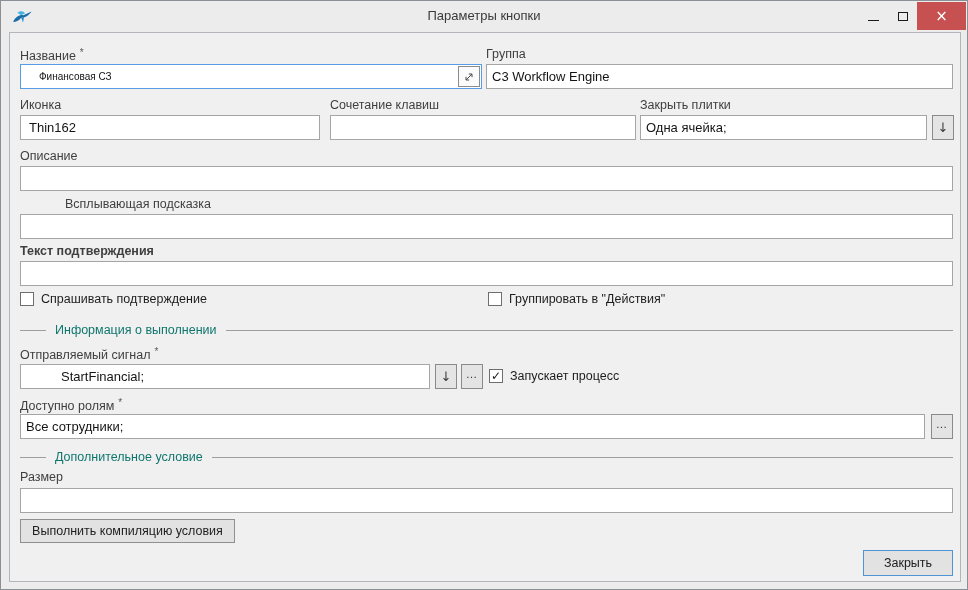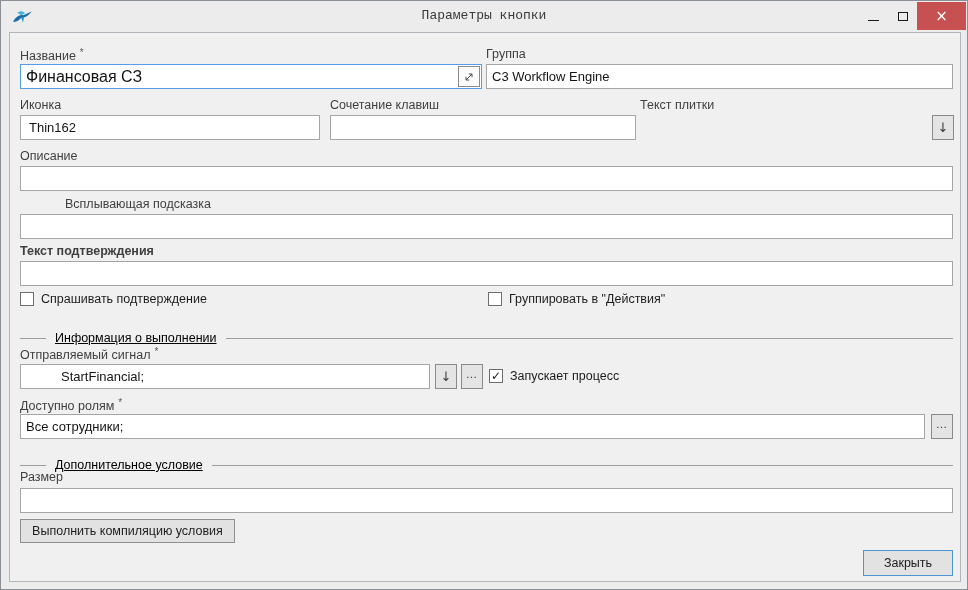--- a/index.html
+++ b/index.html
@@ -10,21 +10,21 @@
     position:relative; width:968px; height:590px;
     background:#ececed; border:1px solid #8a9095;
     overflow:hidden;
   }
 
   
   .titlebar { position:absolute; left:0; top:0; width:100%; height:30px; }
   .app-icon { position:absolute; left:10px; top:5px; width:22px; height:22px; }
   .win-title {
     position:absolute; left:0; right:0; top:7px; text-align:center;
-    font-size:13px; color:#3a3a3a;font-family:Liberation Mono, monospace;
+    font-size:13px; color:#3a3a3a;
   }
   .win-controls { position:absolute; right:1px; top:1px; display:flex; }
   .win-btn {
     width:29px; height:28px; display:flex; align-items:center; justify-content:center;
     cursor:default;
   }
   .win-btn.close { width:49px; background:#c75050; }
   .glyph-min { width:11px; height:1px; background:#1a1a1a; margin-top:8px; }
   .glyph-max { width:10px; height:9px; border:1px solid #1a1a1a; }
   .glyph-close { color:#ffffff; font-size:15px; font-family:"DejaVu Sans",sans-serif; line-height:1; }
@@ -42,21 +42,21 @@
     position:absolute; height:25px; background:#ffffff; border:1px solid #a5a5a5;
     font-size:13px; color:#141414; padding:2px 5px; font-family:inherit; outline:none;
   }
 
   .tb-wrap {
     position:absolute; height:25px; background:#ffffff; border:1px solid #569de5;
     display:flex; align-items:center;
   }
   .tb-wrap input {
     flex:1; height:100%; border:none; outline:none; background:transparent;
-    font-size:16px; color:#141414; padding:2px 5px; font-family:inherit;
+    font-size:10px; color:#141414; padding:2px 18px; font-family:inherit;
   }
   .mini-btn {
     width:22px; height:21px; margin:1px 1px 1px 0; flex:0 0 auto;
     background:#fbfbfb; border:1px solid #8c8c8c;
     display:flex; align-items:center; justify-content:center;
   }
 
   .sq-btn {
     position:absolute; width:22px; height:25px;
     background:#e4e4e4; border:1px solid #8a8a8a;
@@ -71,21 +71,21 @@
     width:14px; height:14px; background:#ffffff; border:1px solid #6e6e6e;
     display:flex; align-items:center; justify-content:center;
     font-size:12px; color:#101010; font-family:"DejaVu Sans",sans-serif;
     line-height:1; flex:0 0 auto;
   }
   .cb-label { font-size:12.5px; color:#1d1d1d; white-space:nowrap; }
 
   .section-header { position:absolute; width:933px; display:flex; align-items:center; }
   .sh-short { width:26px; height:1px; background:#9d9d9d; flex:0 0 auto; }
   .sh-long  { flex:1; height:1px; background:#9d9d9d; }
-  .sh-title { margin:8px 9px; font-size:12.5px; color:#000000; white-space:nowrap;text-decoration:underline; }
+  .sh-title { margin:0 9px; font-size:12.5px; color:#0f766e; white-space:nowrap; }
 
   .push-btn {
     position:absolute; background:#e2e2e2; border:1px solid #8f8f8f;
     font-size:12.5px; color:#1d1d1d; font-family:inherit;
     display:flex; align-items:center; justify-content:center; cursor:default;
   }
   .default-btn { border:1px solid #4f94d6; }
 </style>
 </head>
 <body>
@@ -128,21 +128,22 @@
 
     <div class="label" style="left:476px; top:14px;">Группа</div>
     <input class="tb" style="left: 476px; top: 31px; width: 467px;" type="text" value="C3 Workflow Engine">
 
     <div class="label" style="left:10px; top:65px;">Иконка</div>
     <input class="tb" style="left: 10px; top: 82px; width: 300px; padding-left: 8px;" type="text" value="Thin162">
 
     <div class="label" style="left:320px; top:65px;">Сочетание клавиш</div>
     <input class="tb" style="left: 320px; top: 82px; width: 306px;" type="text" value="">
 
-    <div class="label" style="left:630px; top:65px;">Текст плитки</div>
+    <div class="label" style="left:630px; top:65px;">Закрыть плитки</div>
+    <input class="tb" style="left: 630px; top: 82px; width: 287px;" type="text" value="Одна ячейка;">
     <div class="sq-btn" style="left:922px; top:82px;">
       <span>↓</span>
     </div>
 
     <div class="label" style="left:10px; top:116px;">Описание</div>
     <input class="tb" style="left: 10px; top: 133px; width: 933px;" type="text" value="">
 
     <div class="label" style="left:10px; top:164px;margin-left:45px;">Всплывающая подсказка</div>
     <input class="tb" style="left: 10px; top: 181px; width: 933px;" type="text" value="">
 

